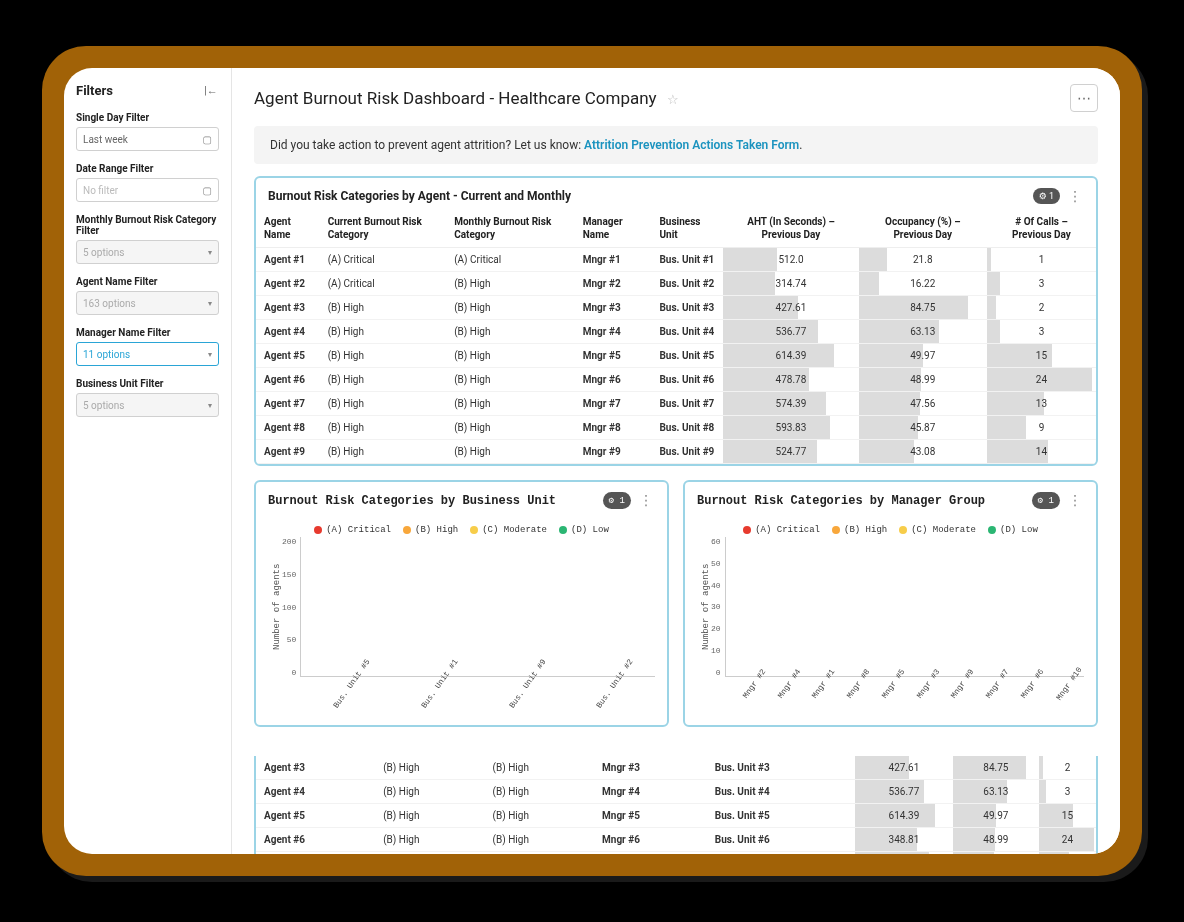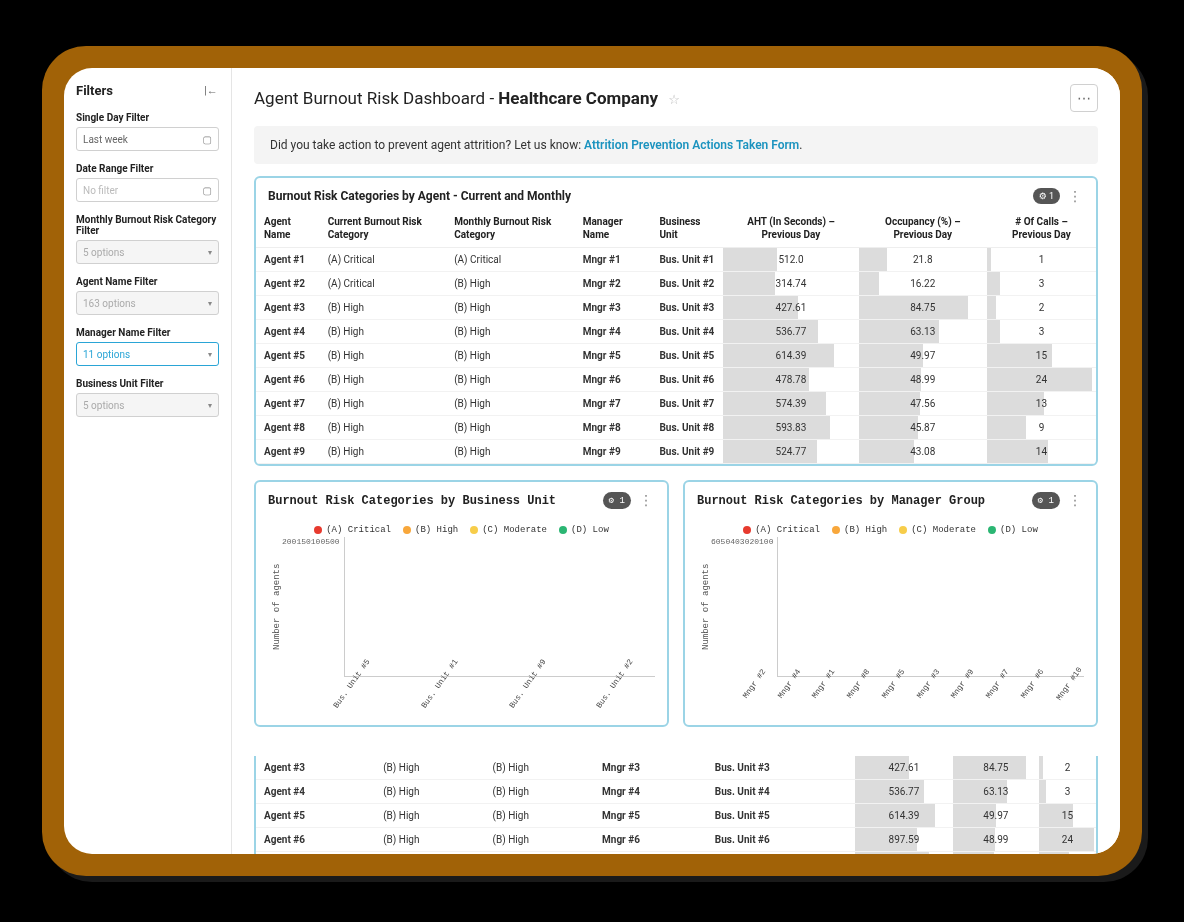--- a/index.html
+++ b/index.html
@@ -17,21 +17,21 @@
   .filter-select.active { border:1px solid #2aa5d6; }
   .caret-down { font-size:8px; color:#888;}
   .date-icon { font-size:10px; color:#888;}
   .sidebar-footer { margin-top:auto; text-align:center; }
   .apply-btn { background:#e5e5e5; border:none; padding:7px 14px; font-size:10px; font-weight:700; color:#333; border-radius:2px; letter-spacing:0.3px; cursor:pointer;}
   .clear-link { display:block; margin-top:12px; font-size:10px; color:#666; letter-spacing:0.3px; cursor:pointer;}
 
   .main { flex:1; padding:16px 22px; overflow:auto; background:#fff; }
   .page-header { display:flex; justify-content:space-between; align-items:center; margin-bottom:14px;}
   .page-title { font-size:17px; color:#222; }
-  .page-title .bold { font-weight:700; }
+  .page-title .bold { font-weight:400; }
   .star-icon { margin-left:6px; color:#bbb; font-size:13px;}
   .menu-btn { width:28px; height:28px; border:1px solid #d0d0d0; border-radius:4px; display:flex; align-items:center; justify-content:center; color:#666; font-size:14px; cursor:pointer; background:#fff;}
 
   .banner { background:#f4f4f4; border-radius:4px; padding:12px 16px; font-size:12px; color:#333; margin-bottom:12px;}
   .banner a { color:#1b93bf; text-decoration:none; font-weight:600;}
 
   .card { border:2px solid #9bd4e6; border-radius:6px; margin-bottom:14px; background:#fff; overflow:hidden;}
   .card-head { display:flex; justify-content:space-between; align-items:center; padding:10px 12px 6px; }
   .card-title { font-size:12px; font-weight:700; color:#222;}
   .card-actions { display:flex; gap:6px; align-items:center;}
@@ -48,21 +48,21 @@
   .barval { position:relative; z-index:1;}
 
   .charts-row { display:flex; gap:14px; margin-bottom:14px;}
   .charts-row .card { flex:1; margin-bottom:15px;font-family:Liberation Mono, monospace;}
   .legend { display:flex; gap:12px; justify-content:center; font-size:9px; color:#333; padding:4px 0 2px;}
   .legend span { display:flex; align-items:center; gap:4px;}
   .dot { width:8px; height:8px; border-radius:50%; display:inline-block;}
   .chart-body { padding:6px 12px 10px; }
   .chart-area { display:flex; height:140px;}
   .yaxis-label { writing-mode:vertical-rl; transform:rotate(180deg); font-size:9px; color:#555; text-align:center; padding-right:4px;}
-  .y-ticks { display:flex; flex-direction:row; justify-content:space-between; font-size:8px; color:#666; padding-right:4px; text-align:right;}
+  .y-ticks { display:flex; flex-direction:column; justify-content:space-between; font-size:8px; color:#666; padding-right:4px; text-align:right;}
   .plot { flex:1; border-left:1px solid #ccc; border-bottom:1px solid #ccc; display:flex; align-items:flex-end; gap:4px; padding:0 6px; position:relative;}
   .bar { flex:1; display:flex; flex-direction:column; justify-content:flex-end;}
   .seg { width:100%;}
   .xlabels { display:flex; padding-left:36px; padding-top:4px;}
   .xlabels span { flex:1; font-size:8px; color:#444; text-align:center; transform:rotate(-55deg); transform-origin:top center; white-space:nowrap; height:34px; display:flex; align-items:flex-start; justify-content:center;}
 </style>
 </head>
 <body>
 
 <div class="tablet-frame">
@@ -443,21 +443,21 @@
                 <td class="right" style="position: relative;"><div class="barfill left" style="width: 82%;"></div><span class="barval">614.39</span></td>
                 <td class="right" style="position: relative;"><div class="barfill left" style="width: 50%;"></div><span class="barval">49.97</span></td>
                 <td class="right" style="position: relative;"><div class="barfill left" style="width: 60%;"></div><span class="barval">15</span></td>
               </tr>
               <tr>
                 <td class="bold">Agent #6</td>
                 <td class="">(B) High</td>
                 <td class="">(B) High</td>
                 <td class="bold">Mngr #6</td>
                 <td class="bold">Bus. Unit #6</td>
-                <td class="right" style="position: relative;"><div class="barfill left" style="width: 63%;"></div><span class="barval">897.59</span></td>
+                <td class="right" style="position: relative;"><div class="barfill left" style="width: 63%;"></div><span class="barval">348.81</span></td>
                 <td class="right" style="position: relative;"><div class="barfill left" style="width: 49%;"></div><span class="barval">48.99</span></td>
                 <td class="right" style="position: relative;"><div class="barfill left" style="width: 96%;"></div><span class="barval">24</span></td>
               </tr>
               <tr>
                 <td class="bold">Agent #7</td>
                 <td class="">(B) High</td>
                 <td class="">(B) High</td>
                 <td class="bold">Mngr #7</td>
                 <td class="bold">Bus. Unit #7</td>
                 <td class="right" style="position: relative;"><div class="barfill left" style="width: 76%;"></div><span class="barval">574.39</span></td>

